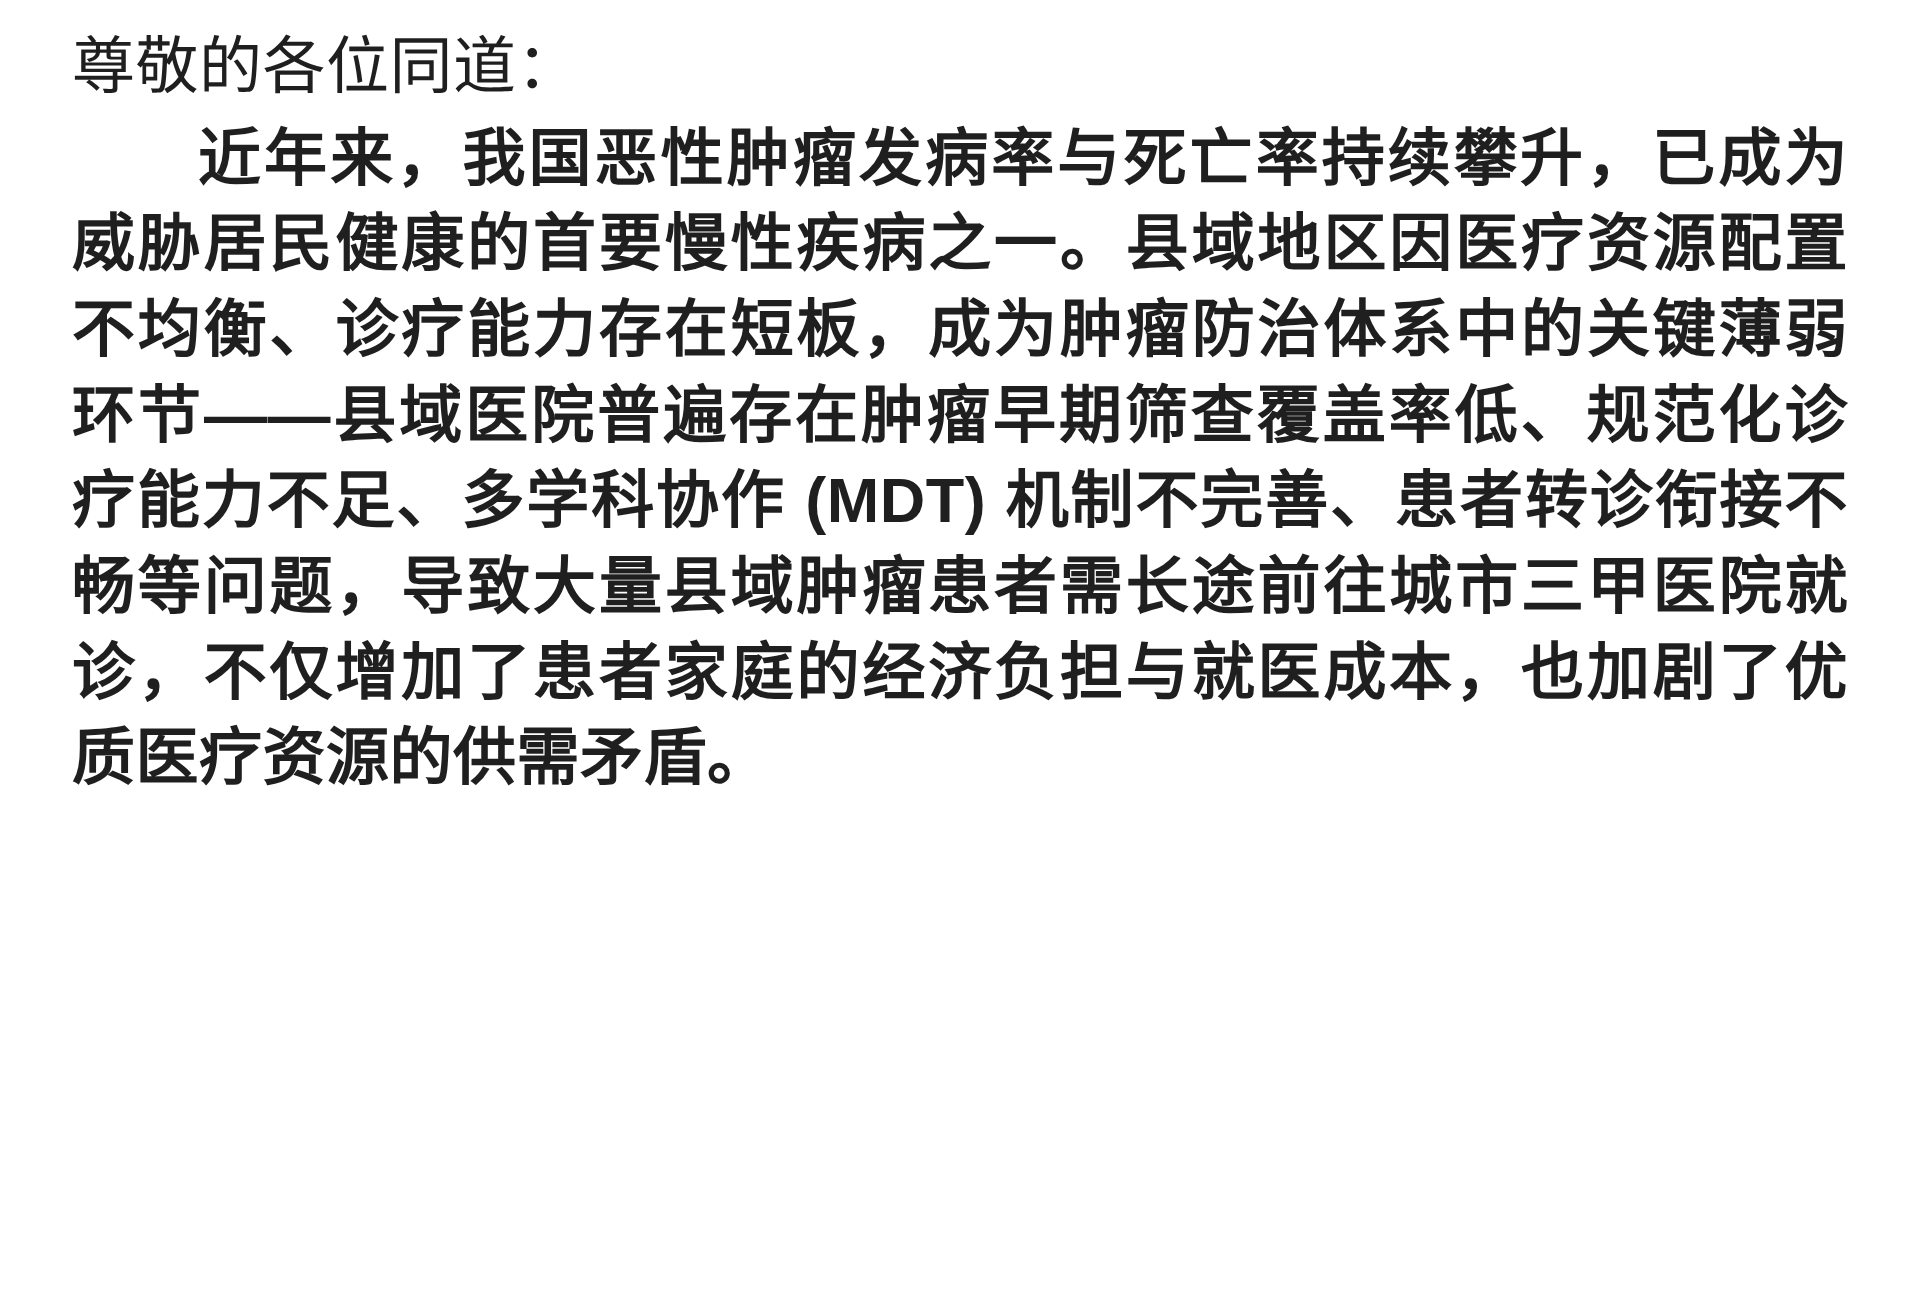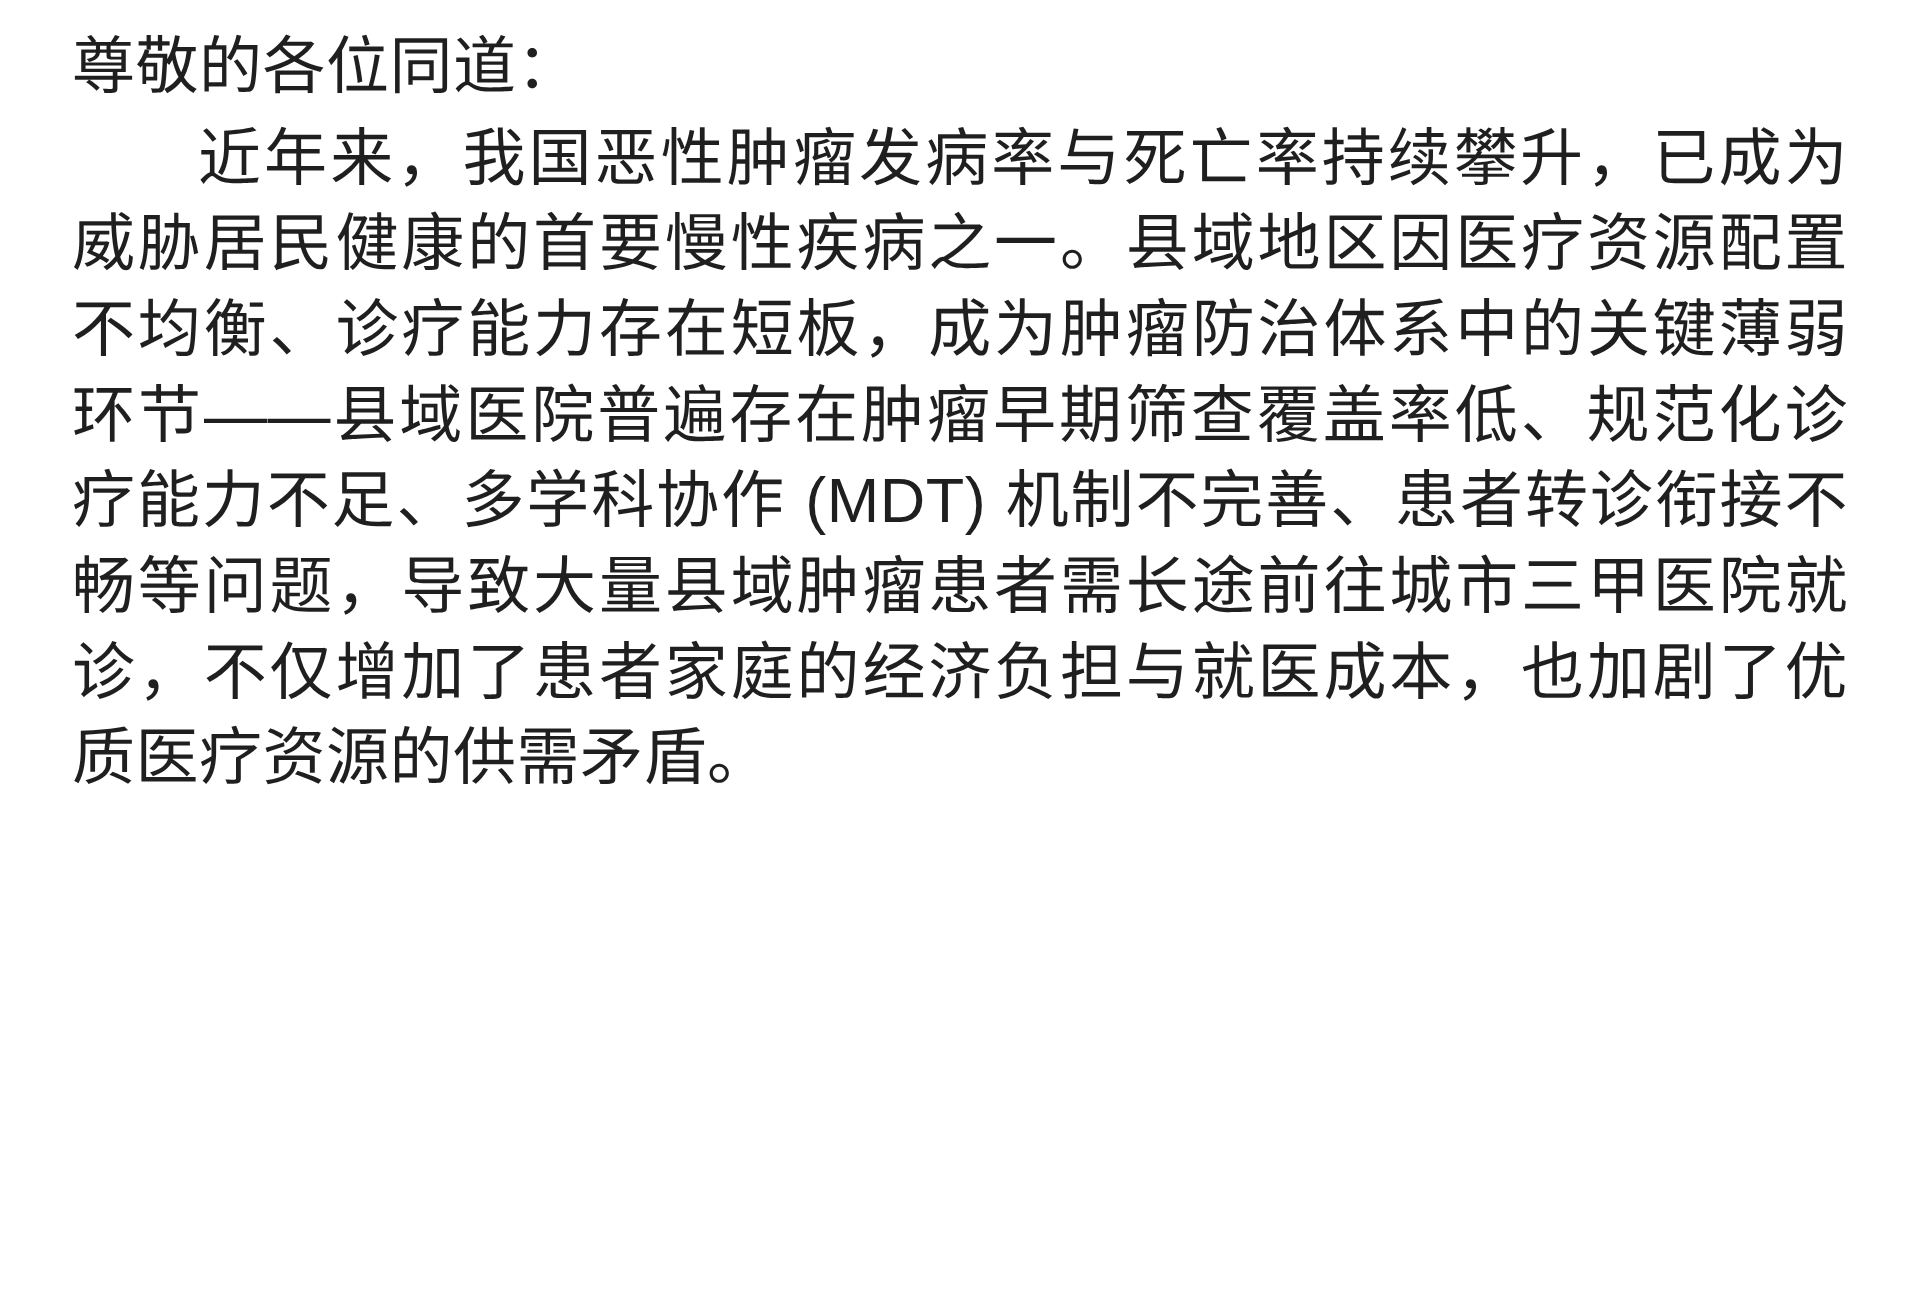--- a/index.html
+++ b/index.html
@@ -30,20 +30,21 @@
     text-align: justify;
     text-justify: inter-ideograph;
   }
   .salutation {
     margin: 0 0 6px 0;
     white-space: pre;
   }
   .paragraph {
     margin: 0;
     text-indent: 2em;
+    font-weight: bold;
   }
 </style>
 </head>
 <body>
 
 <div class="page">
   <div class="doc-body">
     <p class="salutation">尊敬的各位同道：</p>
     <p class="paragraph">近年来，我国恶性肿瘤发病率与死亡率持续攀升，已成为威胁居民健康的首要慢性疾病之一。县域地区因医疗资源配置不均衡、诊疗能力存在短板，成为肿瘤防治体系中的关键薄弱环节——县域医院普遍存在肿瘤早期筛查覆盖率低、规范化诊疗能力不足、多学科协作 (MDT) 机制不完善、患者转诊衔接不畅等问题，导致大量县域肿瘤患者需长途前往城市三甲医院就诊，不仅增加了患者家庭的经济负担与就医成本，也加剧了优质医疗资源的供需矛盾。</p>
   </div>

